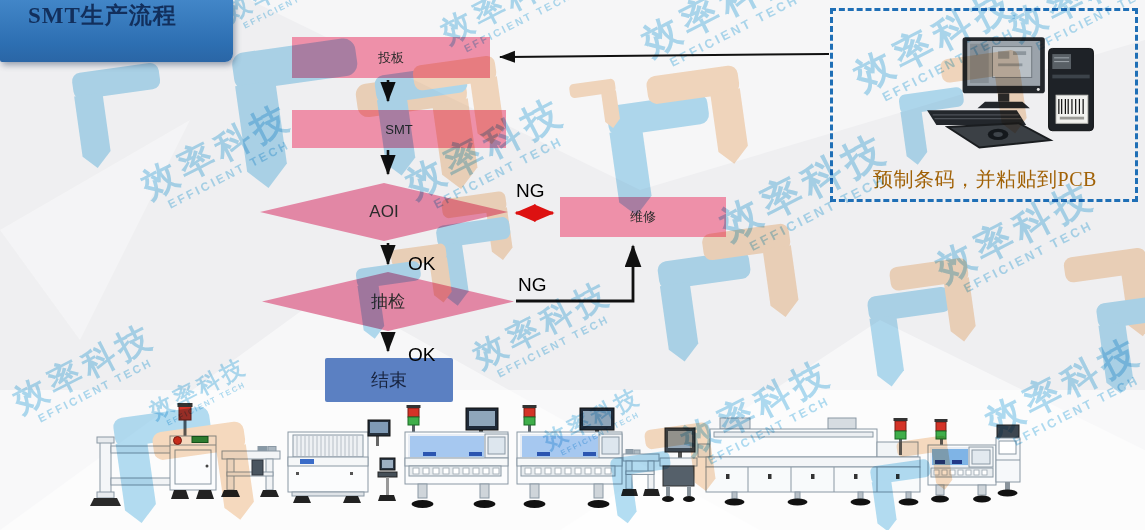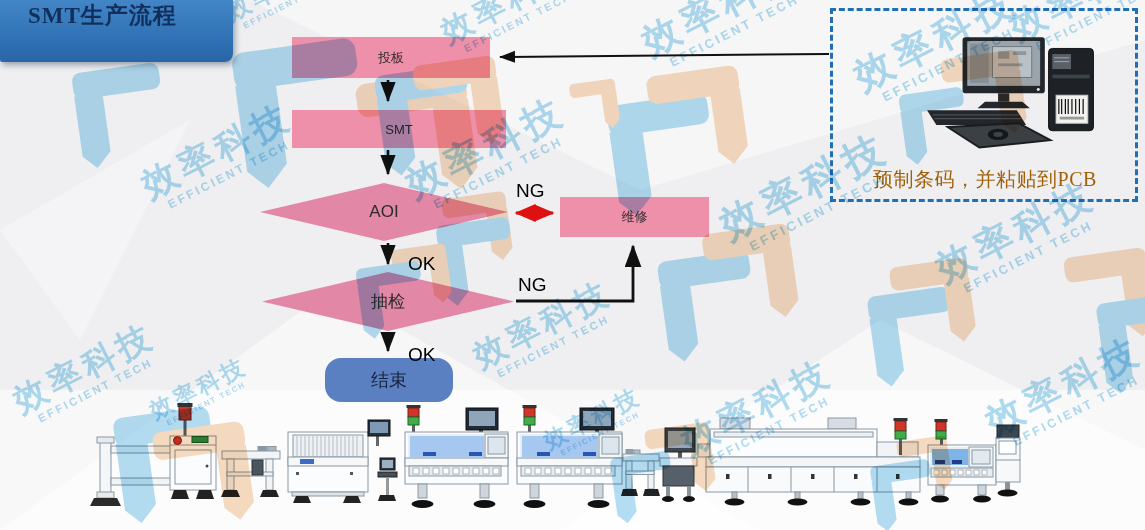--- a/index.html
+++ b/index.html
@@ -25,21 +25,21 @@
     color:#122f5c; letter-spacing:1px; white-space:nowrap;
   }
 
   
   .node {
     position:absolute; display:flex; align-items:center; justify-content:center;
     color:#2b2b2b; z-index:2; box-sizing:border-box;
   }
   .rect-pink { background:#ee90a9; font-size:13px; }
   .diamond  { background:#e287a5; clip-path:polygon(50% 0,100% 50%,50% 100%,0 50%); font-size:17px; }
-  .end-node { background:#5b80c2; border-radius:16px; font-size:18px; color:#17233f; }
+  .end-node { background:#5b80c2; border-radius:2px; font-size:18px; color:#17233f; }
 
   .edge-label {
     position:absolute; z-index:3; font-weight:normal; font-size:19px; color:#000;
     white-space:nowrap;
     margin-top:8px;
   }
 
   
   .panel {
     position:absolute; left:830px; top:8px; width:308px; height:194px;
@@ -85,21 +85,21 @@
 
   <div class="node rect-pink" style="left:292px; top:37px; width:198px; height:41px;">
     <span>投板</span>
   </div>
   <div class="node rect-pink" style="left:292px; top:110px; width:214px; height:38px;">
     <span>SMT</span>
   </div>
   <div class="node diamond" style="left:260px; top:183px; width:248px; height:58px;">
     <span>AOI</span>
   </div>
-  <div class="node rect-pink" style="left:560px; top:197px; width:149px; height:40px;">
+  <div class="node rect-pink" style="left:560px; top:197px; width:166px; height:40px;">
     <span>维修</span>
   </div>
   <div class="node diamond" style="left:262px; top:272px; width:252px; height:59px;text-align:center;">
     <span>抽检</span>
   </div>
   <div class="node end-node" style="left:325px; top:358px; width:128px; height:44px;">
     <span>结束</span>
   </div>
 
   <div class="edge-label" style="left:516px; top:172px;">NG</div>

